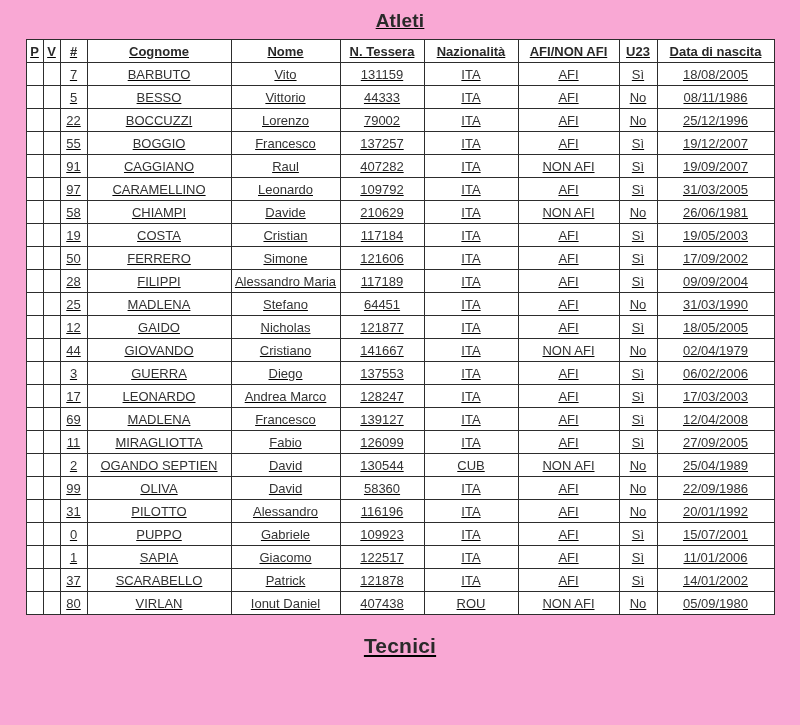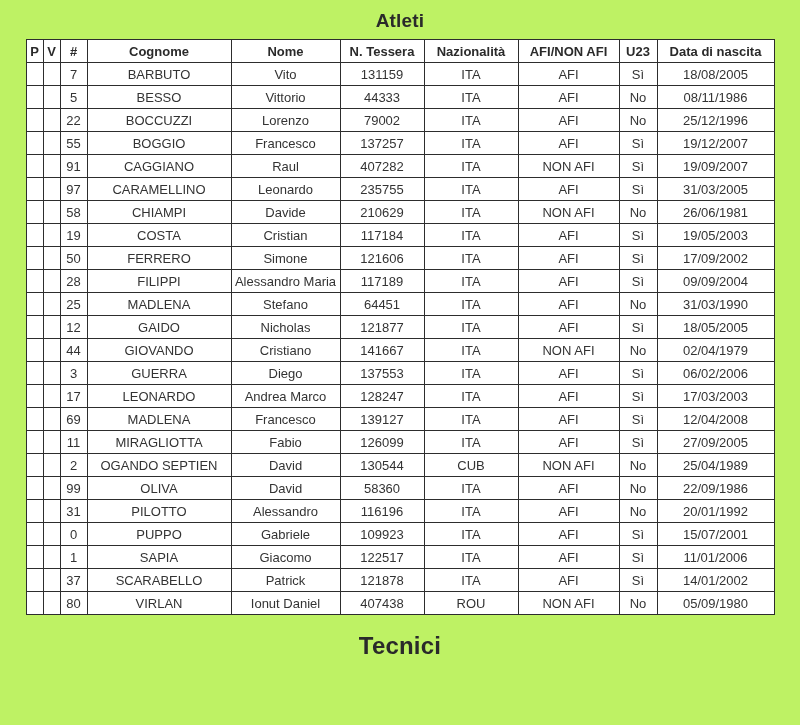--- a/index.html
+++ b/index.html
@@ -4,24 +4,25 @@
 <style>
   html, body {
     margin: 0;
     padding: 0;
     background: #ffffff;
     font-family: "Liberation Sans", "DejaVu Sans", sans-serif;
   }
   .page {
     width: 800px;
     height: 725px;
-    background: #bef264;
+    background: #f9a8d4;
     overflow: hidden;
     position: relative;
     box-sizing: border-box;
+    text-decoration: underline;
   }
   .doc-title {
     margin: 0;
     padding-top: 9px;
     height: 39px;
     box-sizing: border-box;
     text-align: center;
     font-size: 19px;
     line-height: 24px;
     font-weight: bold;
@@ -49,21 +50,21 @@
     box-sizing: border-box;
   }
   table.roster th {
     font-weight: bold;
     color: #2a2a2a;
   }
   .footer-title {
     margin: 16px;
     margin-top: 19px;
     text-align: center;
-    font-size: 24px;
+    font-size: 21px;
     line-height: 24px;
     font-weight: bold;
     color: #2a2a2a;
     letter-spacing: 0.2px;
   }
 </style>
 </head>
 <body>
 
 <div class="page">
@@ -156,21 +157,21 @@
           <td>NON AFI</td>
           <td>Sì</td>
           <td>19/09/2007</td>
         </tr>
         <tr>
           <td></td>
           <td></td>
           <td>97</td>
           <td>CARAMELLINO</td>
           <td>Leonardo</td>
-          <td>235755</td>
+          <td>109792</td>
           <td>ITA</td>
           <td>AFI</td>
           <td>Sì</td>
           <td>31/03/2005</td>
         </tr>
         <tr>
           <td></td>
           <td></td>
           <td>58</td>
           <td>CHIAMPI</td>

